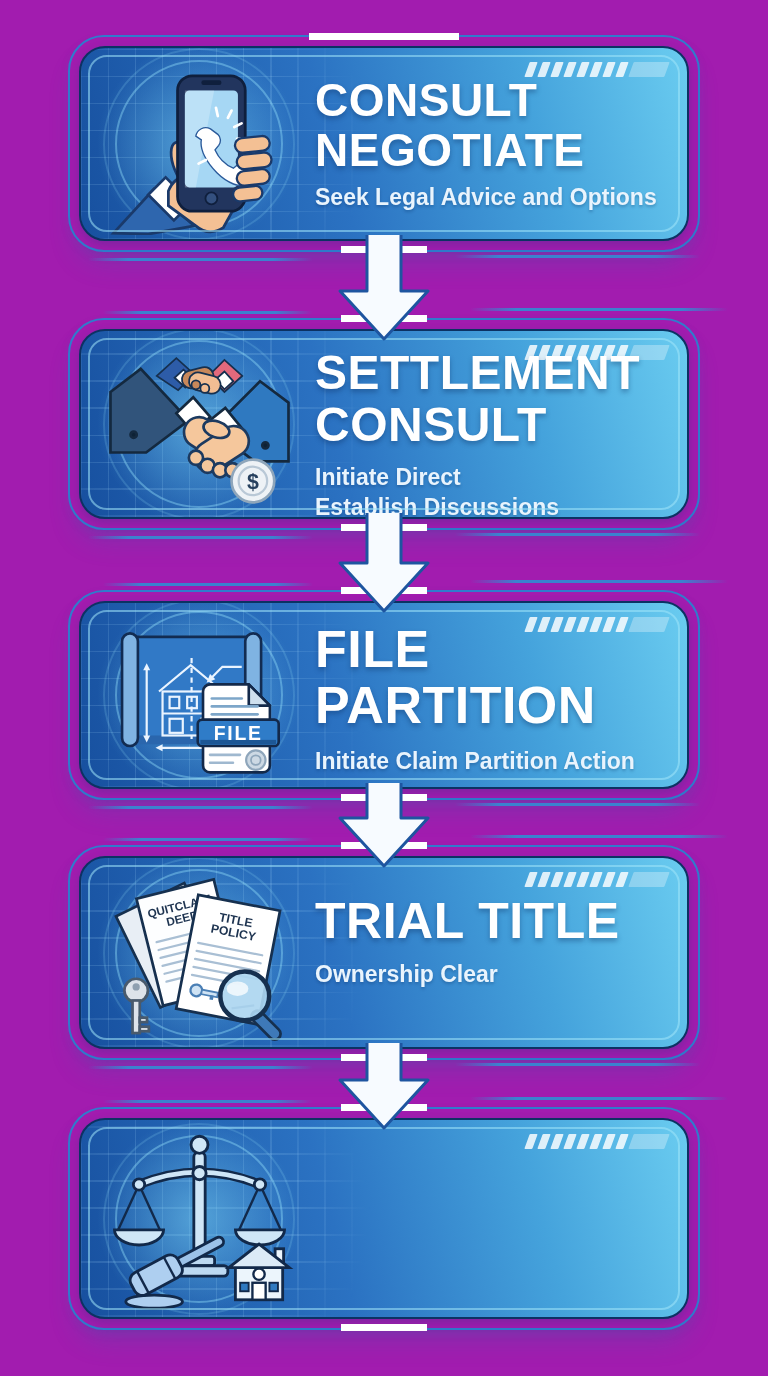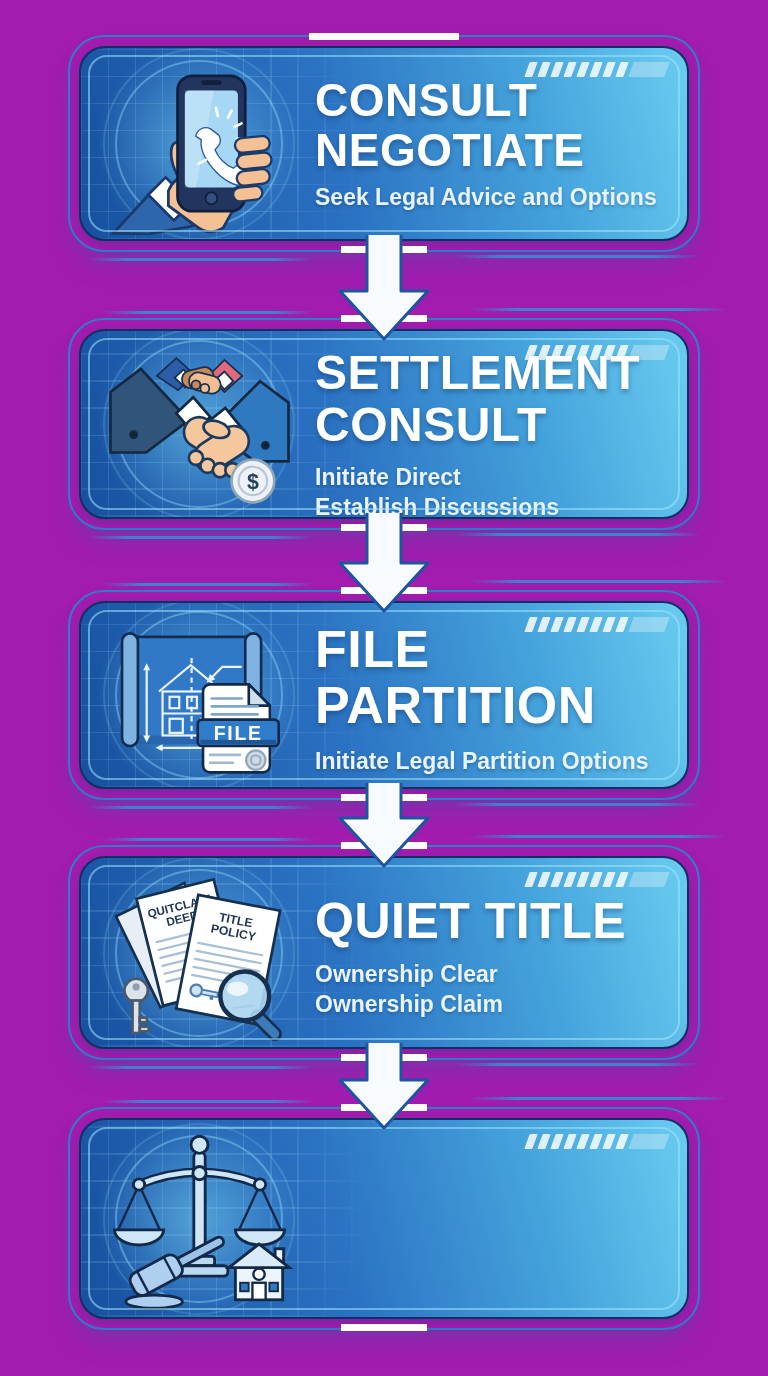--- a/index.html
+++ b/index.html
@@ -275,21 +275,21 @@
             <circle cx="164" cy="174" r="5.5" fill="none" stroke="#8fa6bb" stroke-width="2"></circle>
           </g>
         </svg>
       </div>
       <div class="text" style="--tt:18px;--ts:52px;--sm:14px">
         <div class="title">
           <span>FILE</span>
           <span>PARTITION</span>
         </div>
         <div class="subtitle">
-          <span>Initiate Legal Partition Options</span>
+          <span>Initiate Claim Partition Action</span>
           <span></span>
         </div>
       </div>
       <div class="innerline"></div>
     </div>
   </section>
 
   <section class="step" style="top:845px;height:215px">
     <div class="outline"></div>
     <div class="panel">
@@ -358,26 +358,25 @@
 
           <g>
             <rect x="158" y="164" width="40" height="13" rx="6.5" transform="rotate(45 164 170)" fill="#3e79b8" stroke="#16304f" stroke-width="3"></rect>
             <circle cx="150" cy="148" r="27" fill="rgba(173,214,240,.92)" stroke="#16304f" stroke-width="5"></circle>
             <ellipse cx="142" cy="140" rx="12" ry="8" fill="rgba(255,255,255,.75)"></ellipse>
           </g>
         </svg>
       </div>
       <div class="text" style="--tt:36px;--ts:50px;--sm:12px">
         <div class="title">
-          <span>QUIET TITLE</span>
+          <span>TRIAL TITLE</span>
           <span></span>
         </div>
         <div class="subtitle">
           <span>Ownership Clear</span>
-          <span>Ownership Claim</span>
         </div>
       </div>
       <div class="innerline"></div>
     </div>
   </section>
 
   <section class="step" style="top:1107px;height:223px">
     <div class="outline"></div>
     <div class="panel">
       <div class="grid"></div>

